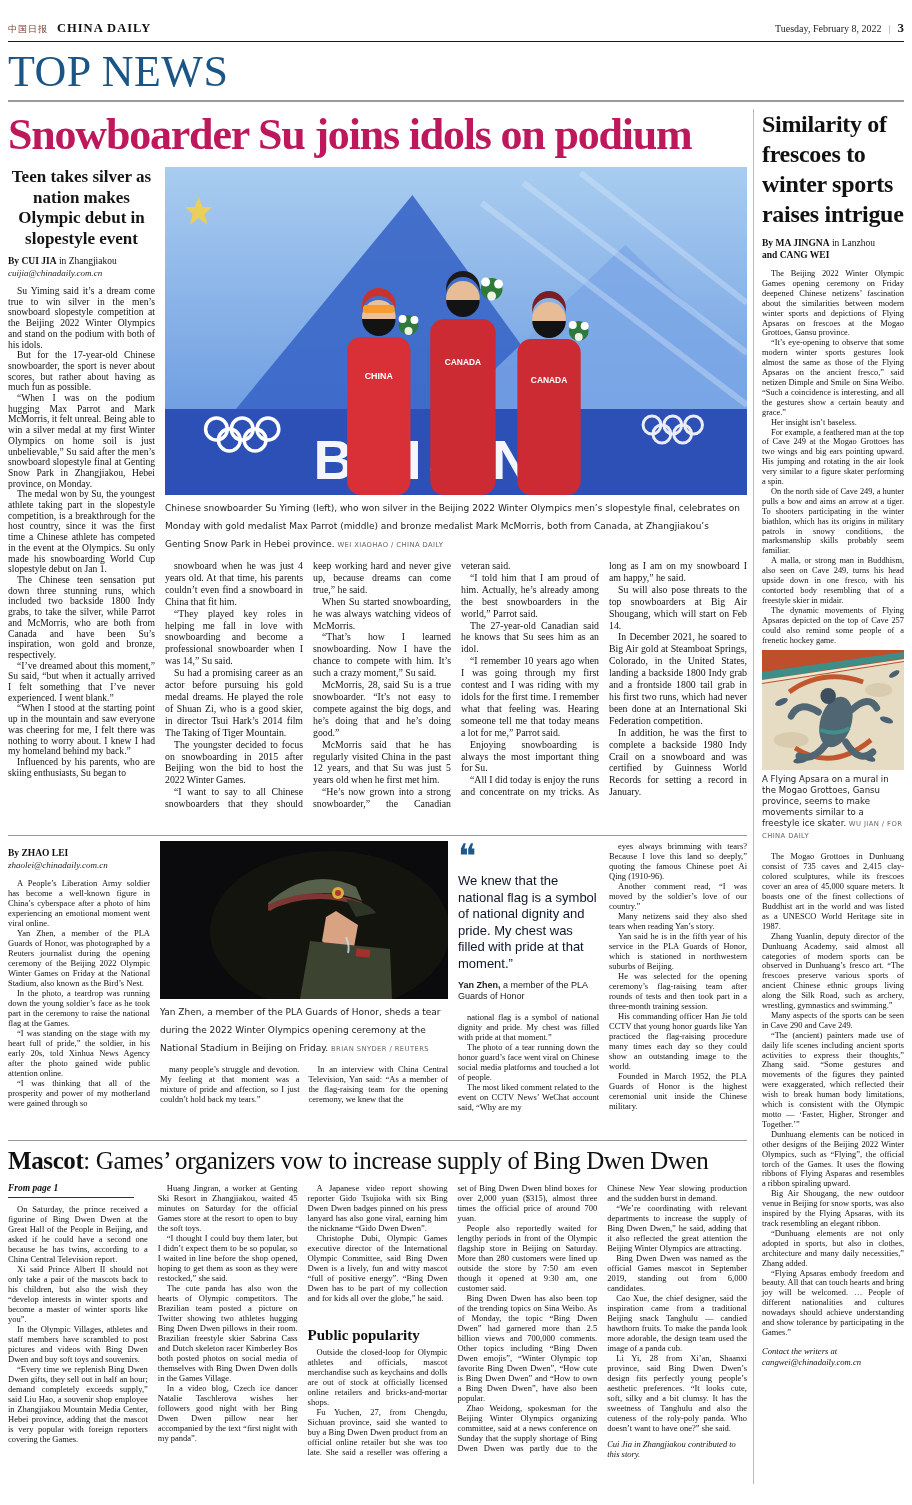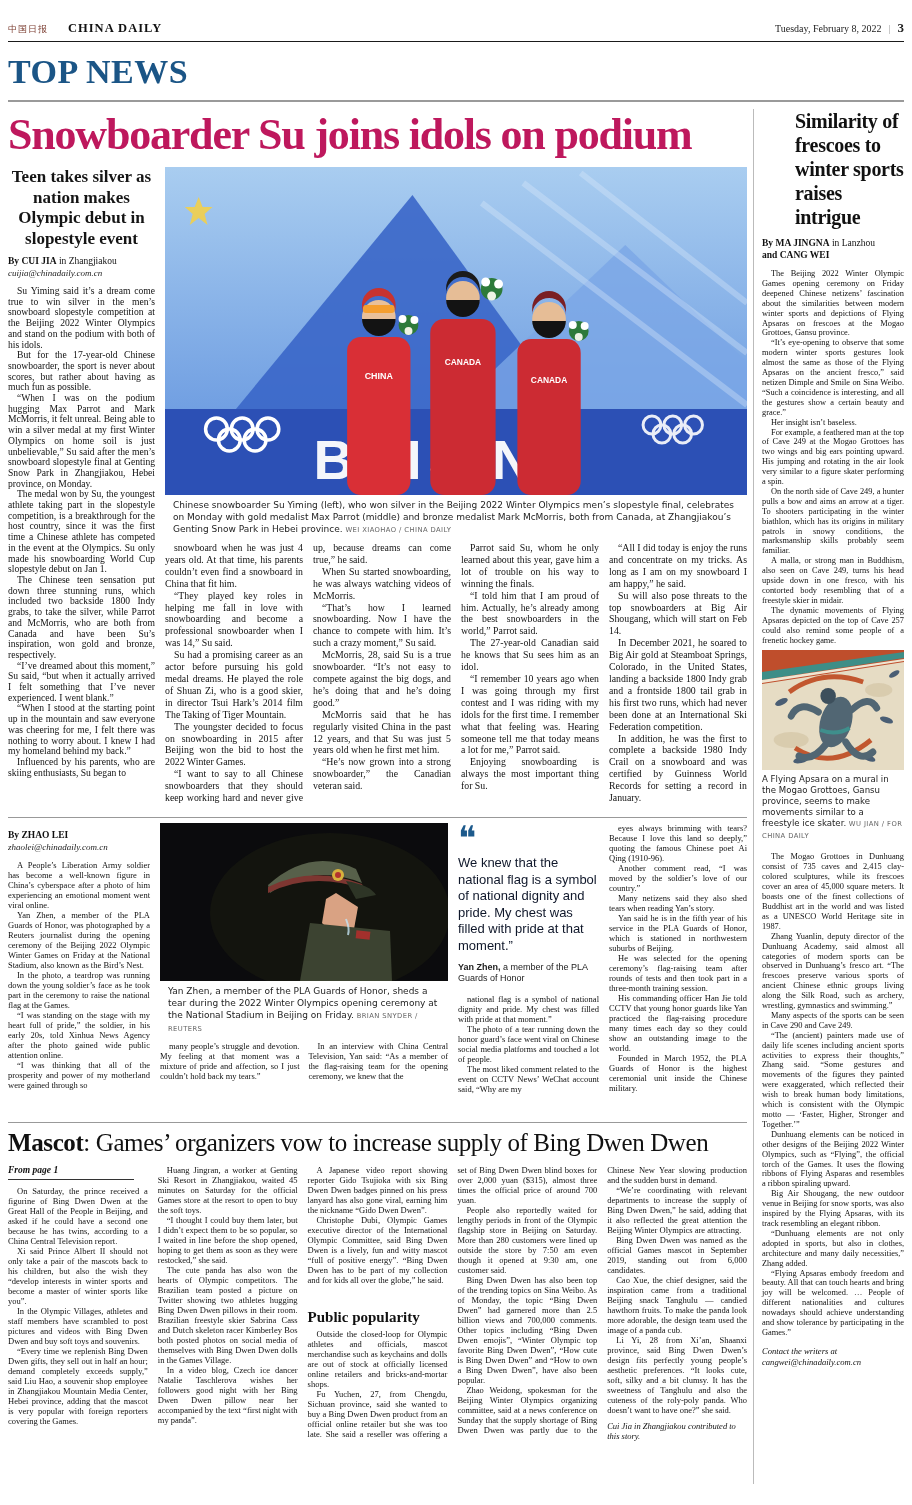--- a/index.html
+++ b/index.html
@@ -2,51 +2,51 @@
 <html><head>
 <meta charset="utf-8">
 <style>
   * { margin:0; padding:0; box-sizing:border-box; }
   body { background:#e8e8e8; font-family:"Liberation Serif", serif; }
   .page { width:912px; height:1505px; background:#ffffff; margin:0 auto; position:relative;
           overflow:hidden; padding:12px 8px 0 8px; color:#111; }
 
   
   .masthead { display:flex; justify-content:space-between; align-items:flex-end; height:24px; }
-  .brand { display:flex; align-items:baseline; gap:20px; }
+  .brand { display:flex; align-items:baseline; gap:9px; }
   .logo-cn { font-size:9px; color:#7a3b2e; letter-spacing:1px; }
   .logo-en { font-size:12.5px; font-weight:bold; letter-spacing:1px; }
   .dateline { font-size:10px; color:#222; display:flex; align-items:baseline; gap:7px; }
   .dateline .sep { color:#999; }
   .dateline .pageno { font-weight:bold; font-size:13px; }
   .rule-dark { border-top:1.5px solid #1a1a1a; margin-top:5px; }
 
   
-  .section-title { font-size:34px; font-weight:700; color:#1b5586; letter-spacing:.5px;
+  .section-title { font-size:44px; font-weight:400; color:#1b5586; letter-spacing:.5px;
                    padding:8px 0 6px 0; line-height:44px; }
   .rule-gray { border-top:2px solid #9a9a9a; margin-bottom:7px; }
 
   
   .content-row { display:flex; }
   .left-zone { width:745px; flex:0 0 745px; padding-right:6px; }
   .rail { flex:1; border-left:1px solid #bbb; padding-left:8px; overflow:hidden; height:1375px; }
 
   
   p.para { text-align:justify; text-indent:9px; }
   .lead-body p.para  { font-size:9.6px; line-height:10.7px; }
   .cols4 p.para      { font-size:9.8px; line-height:11.9px; }
   .small-body p.para { font-size:8.5px; line-height:10px; }
   .rail p.para       { font-size:8.4px; line-height:9.9px; }
 
   .byline { font-size:9.5px; margin:6px 0 7px 0; line-height:12px; }
   .byline .byname { font-weight:bold; }
   .byline .bymail { font-style:italic; font-size:9px; color:#222; }
 
-  .caption { font-family:"DejaVu Sans", sans-serif; font-size:9px; line-height:12px;
-             color:#1d1d1d; margin:4px 0 6px 8px; text-align:left; }
+  .caption { font-family:"DejaVu Sans", sans-serif; font-size:9px; line-height:18px;
+             color:#1d1d1d; margin:4px 0 6px 0; text-align:left; }
   .caption .credit { font-size:6.8px; color:#666; letter-spacing:.4px; }
 
   .hrule { border-top:1px solid #999; margin:7px 0 5px 0; }
 
   
   .main-headline { font-size:44px; font-weight:700; letter-spacing:-1.2px; line-height:48px;
                    margin:2px 0 8px 0; color:#be185d; }
   .main-row { display:flex; gap:10px; }
   .main-left { width:147px; flex:0 0 147px; }
   .main-right { flex:1; }
@@ -75,21 +75,21 @@
   .mascot-headline .hl-lead { font-weight:700; }
   .mascot-headline .hl-rest { font-weight:400; }
   .cols5 { column-count:5; column-gap:10px; height:292px; overflow:hidden; }
   .from-page { font-size:9.5px; font-weight:bold; font-style:italic; border-bottom:1px solid #333;
                padding-bottom:4px; margin-bottom:6px; width:90%; }
   .mini-subhead { font-family:Liberation Serif, serif; font-weight:bold; font-size:15px;
                   margin:24px 0 3px 0; }
   .contributor { font-size:8.5px; line-height:10px; font-style:italic; margin-top:6px; text-align:left; }
 
   
-  .rail-headline { font-size:20px; line-height:24px; font-weight:700; letter-spacing:-.3px; margin-bottom:8px;margin-left:33px; }
+  .rail-headline { font-size:24px; line-height:30px; font-weight:700; letter-spacing:-.3px; margin-bottom:8px; }
   .rail .byline { margin:2px 0 8px 0; }
   .fresco-photo { width:100%; height:120px; display:block; margin-top:5px; }
   .rail .caption { margin:4px 0 10px 0; font-size:8.6px; line-height:11px; }
   .contact { font-size:8.6px; line-height:11px; font-style:italic; margin-top:8px; text-align:left; }
   .contact + .contact { margin-top:0; }
 </style>
 </head>
 <body>
 
 <div class="page">
@@ -220,21 +220,20 @@
                 <p class="para">snowboard when he was just 4 years old. At that time, his parents couldn’t even find a snowboard in China that fit him.</p>
                 <p class="para">“They played key roles in helping me fall in love with snowboarding and become a professional snowboarder when I was 14,” Su said.</p>
                 <p class="para">Su had a promising career as an actor before pursuing his gold medal dreams. He played the role of Shuan Zi, who is a good skier, in director Tsui Hark’s 2014 film The Taking of Tiger Mountain.</p>
                 <p class="para">The youngster decided to focus on snowboarding in 2015 after Beijing won the bid to host the 2022 Winter Games.</p>
                 <p class="para">“I want to say to all Chinese snowboarders that they should keep working hard and never give up, because dreams can come true,” he said.</p>
                 <p class="para">When Su started snowboarding, he was always watching videos of McMorris.</p>
                 <p class="para">“That’s how I learned snowboarding. Now I have the chance to compete with him. It’s such a crazy moment,” Su said.</p>
                 <p class="para">McMorris, 28, said Su is a true snowboarder. “It’s not easy to compete against the big dogs, and he’s doing that and he’s doing good.”</p>
                 <p class="para">McMorris said that he has regularly visited China in the past 12 years, and that Su was just 5 years old when he first met him.</p>
                 <p class="para">“He’s now grown into a strong snowboarder,” the Canadian veteran said.</p>
-                <p class="para">Parrot said Su, whom he only learned about this year, gave him a lot of trouble on his way to winning the finals.</p>
                 <p class="para">“I told him that I am proud of him. Actually, he’s already among the best snowboarders in the world,” Parrot said.</p>
                 <p class="para">The 27-year-old Canadian said he knows that Su sees him as an idol.</p>
                 <p class="para">“I remember 10 years ago when I was going through my first contest and I was riding with my idols for the first time. I remember what that feeling was. Hearing someone tell me that today means a lot for me,” Parrot said.</p>
                 <p class="para">Enjoying snowboarding is always the most important thing for Su.</p>
                 <p class="para">“All I did today is enjoy the runs and concentrate on my tricks. As long as I am on my snowboard I am happy,” he said.</p>
                 <p class="para">Su will also pose threats to the top snowboarders at Big Air Shougang, which will start on Feb 14.</p>
                 <p class="para">In December 2021, he soared to Big Air gold at Steamboat Springs, Colorado, in the United States, landing a backside 1800 Indy grab and a frontside 1800 tail grab in his first two runs, which had never been done at an International Ski Federation competition.</p>
                 <p class="para">In addition, he was the first to complete a backside 1980 Indy Crail on a snowboard and was certified by Guinness World Records for setting a record in January.</p>
               </div>
           </div>

